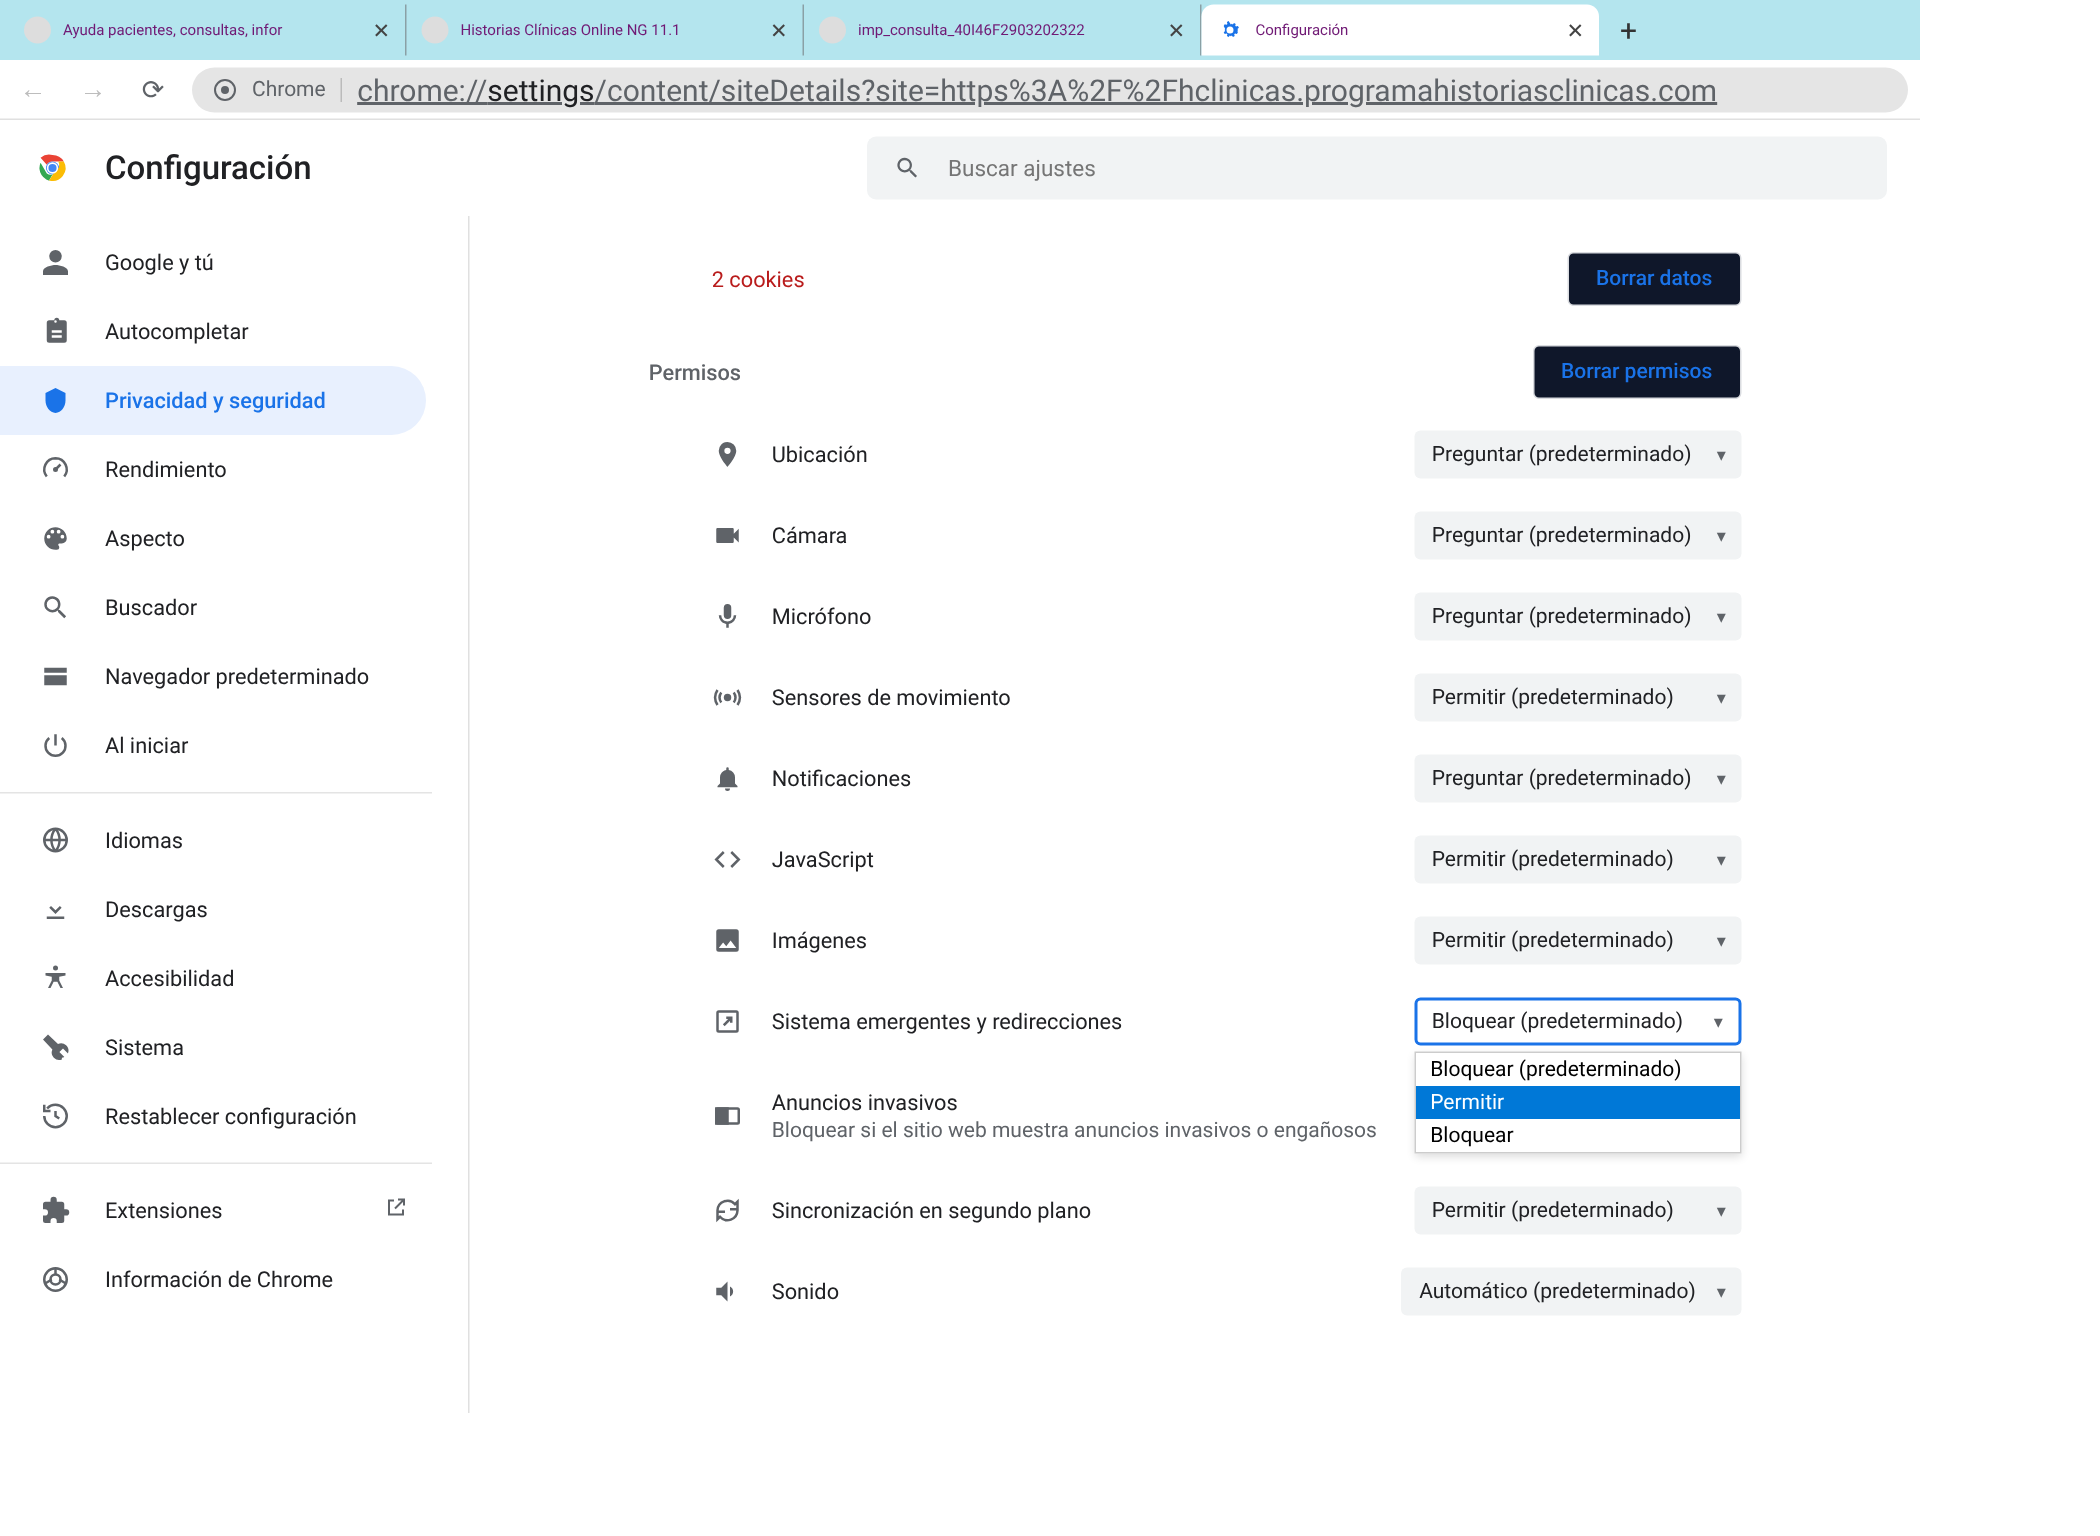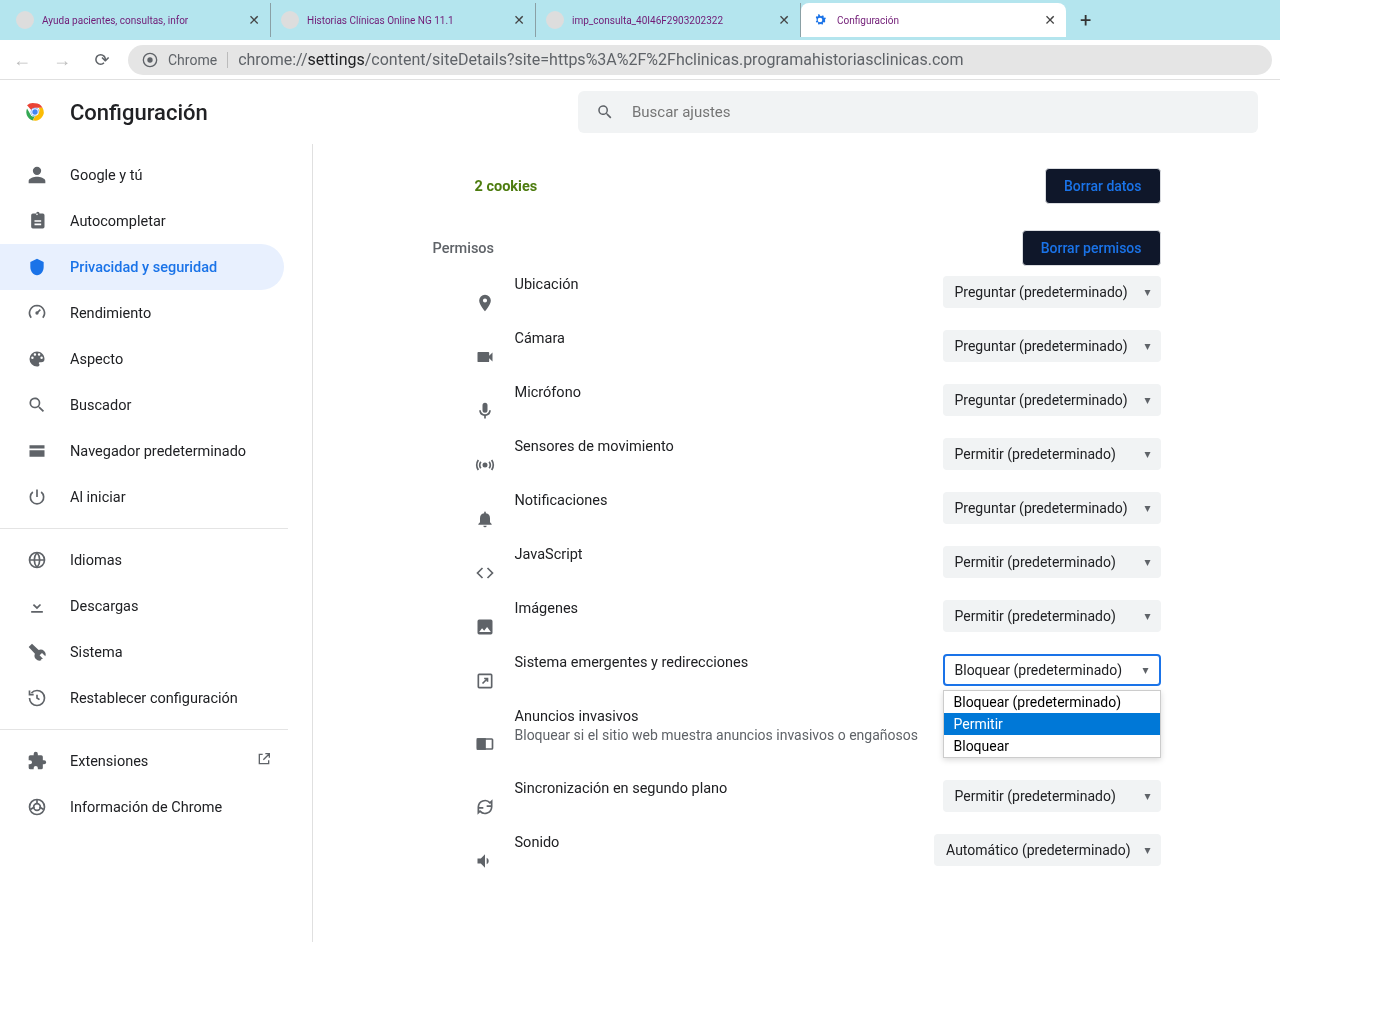--- a/index.html
+++ b/index.html
@@ -16,21 +16,21 @@
 .tab-close { color: #444; font-size: 14px; cursor: pointer; }
 .new-tab { font-size: 20px; color: #333; padding: 0 14px; cursor: pointer; }
 
 
 .toolbar { height: 40px; background: #fff; border-bottom: 1px solid #e0e0e0; display: flex; align-items: center; padding: 0 8px; gap: 12px; }
 .nav-btn { color: #5f6368; font-size: 18px; width: 28px; text-align: center; cursor: pointer; }
 .nav-btn.disabled { color: #bdbdbd; }
 .url-bar { flex: 1; height: 30px; background: #e5e5e5; border-radius: 15px; display: flex; align-items: center; padding: 0 14px; gap: 10px; }
 .url-chrome-icon { width: 16px; height: 16px; }
 .url-prefix { color: #5f6368; font-size: 14px; border-right: 1px solid #bbb; padding-right: 10px; }
-.url-text { color: #5f6368; font-size: 16px; }
+.url-text { color: #5f6368; font-size: 20px; text-decoration: underline; }
 .url-text .path-dark { color: #202124; }
 
 
 .header { height: 64px; display: flex; align-items: center; padding: 0 22px; gap: 22px; }
 .chrome-logo { width:26px; height:26px; }
 .header-title { font-size: 22px; color: #202124; font-weight: 500; }
 .search-box { margin-left: auto; width: 680px; max-width: 60%; height: 42px; background: #f1f3f4; border-radius: 6px; display: flex; align-items: center; padding: 0 18px; gap: 18px; }
 .search-box input { border: none; background: transparent; outline: none; font-size: 15px; color: #5f6368; flex: 1; }
 
 
@@ -40,27 +40,27 @@
 .side-item { display: flex; align-items: center; height: 46px; padding-left: 26px; gap: 22px; cursor: pointer; font-size: 14.5px; color: #202124; }
 .side-item.active { background: #e8f0fe; color: #1a73e8; border-radius: 0 23px 23px 0; margin-right: 4px; font-weight: 500; text-align: center;}
 .side-item.active .side-icon { color: #1a73e8; }
 .side-icon { width: 22px; height: 22px; color: #5f6368; display: flex; align-items: center; justify-content: center; }
 .side-icon svg { width: 20px; height: 20px; }
 .ext-launch { margin-left: auto; margin-right: 18px; color: #5f6368; }
 
 .main { flex: 1; border-left: 1px solid #e0e0e0; padding: 0 0 0 0; overflow-y: auto; position: relative;}
 .main-inner { max-width: 740px; margin: 0 auto; padding: 24px 0 60px 0; }
 .top-row { display: flex; align-items: center; justify-content: space-between; padding: 0 6px 26px 48px; }
-.cookies-text { font-size: 14.5px; color: #4d7c0f; font-weight: bold; }
+.cookies-text { font-size: 14.5px; color: #b91c1c; }
 .btn-outline { border: 1px solid #dadce0; background: #0f172a; color: #1a73e8; font-size: 14px; padding: 9px 18px; border-radius: 4px; cursor: pointer; font-weight: 500;}
 
 .section-header { display: flex; align-items: center; justify-content: space-between; padding: 0 6px 10px 6px; }
 .section-title { font-size: 14.5px; color: #5f6368; font-weight: 500; }
 
-.perm-row { display: flex; min-height: 54px; padding: 0 6px 0 48px; }
+.perm-row { display: flex; align-items: center; min-height: 54px; padding: 0 6px 0 48px; }
 .perm-icon { width: 40px; color: #5f6368; display:flex; align-items:center; }
 .perm-icon svg { width:20px; height:20px; }
 .perm-label { flex: 1; font-size: 14.5px; color: #202124; }
 .perm-sub { font-size: 14px; color: #5f6368; margin-top: 2px; padding-right: 30px;}
 .perm-select { position: relative; }
 .perm-select-btn { background: #f1f3f4; border: none; border-radius: 4px; padding: 8px 30px 8px 12px; font-size: 14px; color: #202124; cursor: pointer; min-width: 218px; text-align: left; position: relative; }
 .perm-select-btn.open { background: #fff; border: 2px solid #1a73e8; padding: 6px 28px 6px 10px;}
 .perm-select-btn::after { content: '▾'; position: absolute; right: 10px; top: 50%; transform: translateY(-50%); color: #5f6368; font-size: 12px;}
 .dropdown { position: absolute; top: 36px; left: 0; right: 0; background: #fff; border: 1px solid #ccc; box-shadow: 0 2px 6px rgba(0,0,0,0.15); z-index: 10; }
 .dropdown-opt { padding: 3px 10px; font-size: 14px; cursor: pointer; }
@@ -214,20 +214,29 @@
           <span class="side-icon">
             <svg viewBox="0 0 24 24" fill="currentColor">
               <path d="M5 20h14v-2H5v2zm7-16v9l3.5-3.5 1.4 1.4L12 16l-5-5 1.4-1.4L12 13V4h0z"></path>
             </svg>
           </span>
           <span>Descargas</span>
         </div>
       <div class="side-item">
           <span class="side-icon">
             <svg viewBox="0 0 24 24" fill="currentColor">
+              <circle cx="12" cy="4" r="2"></circle>
+              <path d="M4 8h16v2l-5 1v3l3 6h-2l-2.5-5h-3L8 20H6l3-6v-3L4 10V8z"></path>
+            </svg>
+          </span>
+          <span>Accesibilidad</span>
+        </div>
+      <div class="side-item">
+          <span class="side-icon">
+            <svg viewBox="0 0 24 24" fill="currentColor">
               <path d="M22 6.9a6 6 0 01-8 7.6L6 22l-4-4 7.5-8a6 6 0 017.6-8l-4 4 2.9 2.9 4-4c.3.6.5 1.3.5 2z" transform="rotate(90 12 12)"></path>
             </svg>
           </span>
           <span>Sistema</span>
         </div>
       <div class="side-item">
           <span class="side-icon">
             <svg viewBox="0 0 24 24" fill="none" stroke="currentColor" stroke-width="2">
               <path d="M3 12a9 9 0 109-9 9 9 0 00-6.7 3M3 3v5h5"></path>
               <path d="M12 8v4l3 2"></path>

